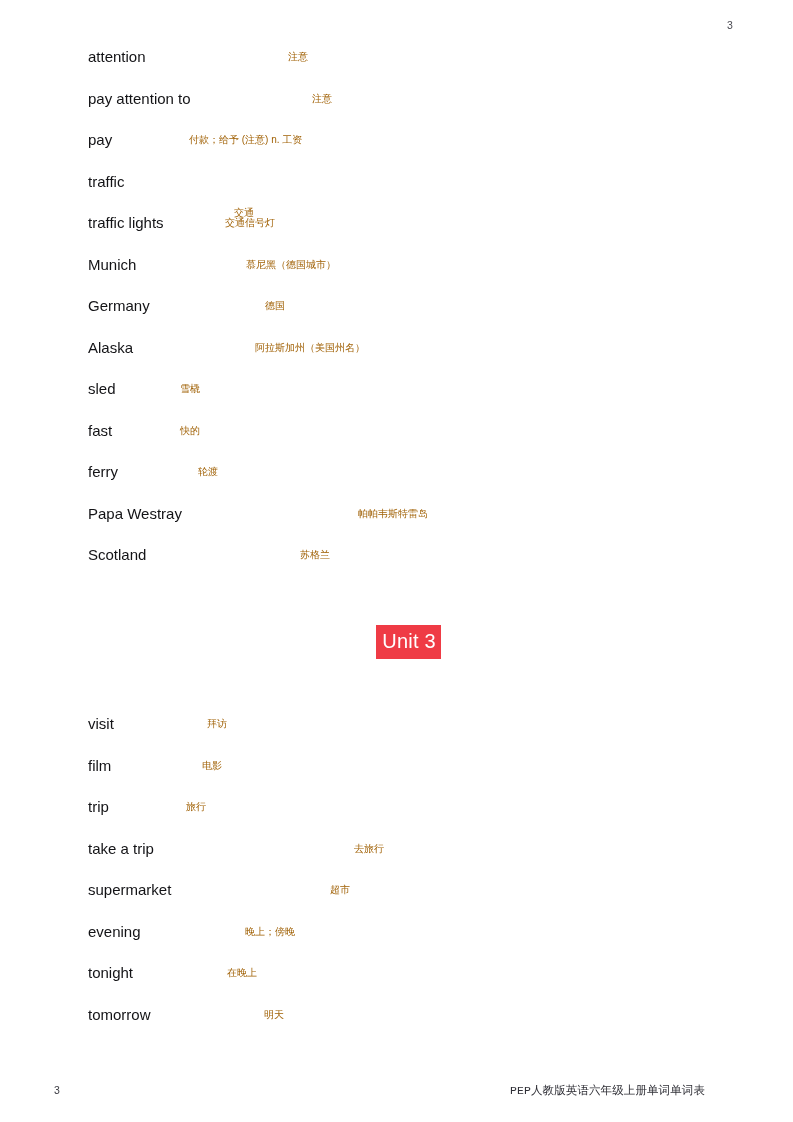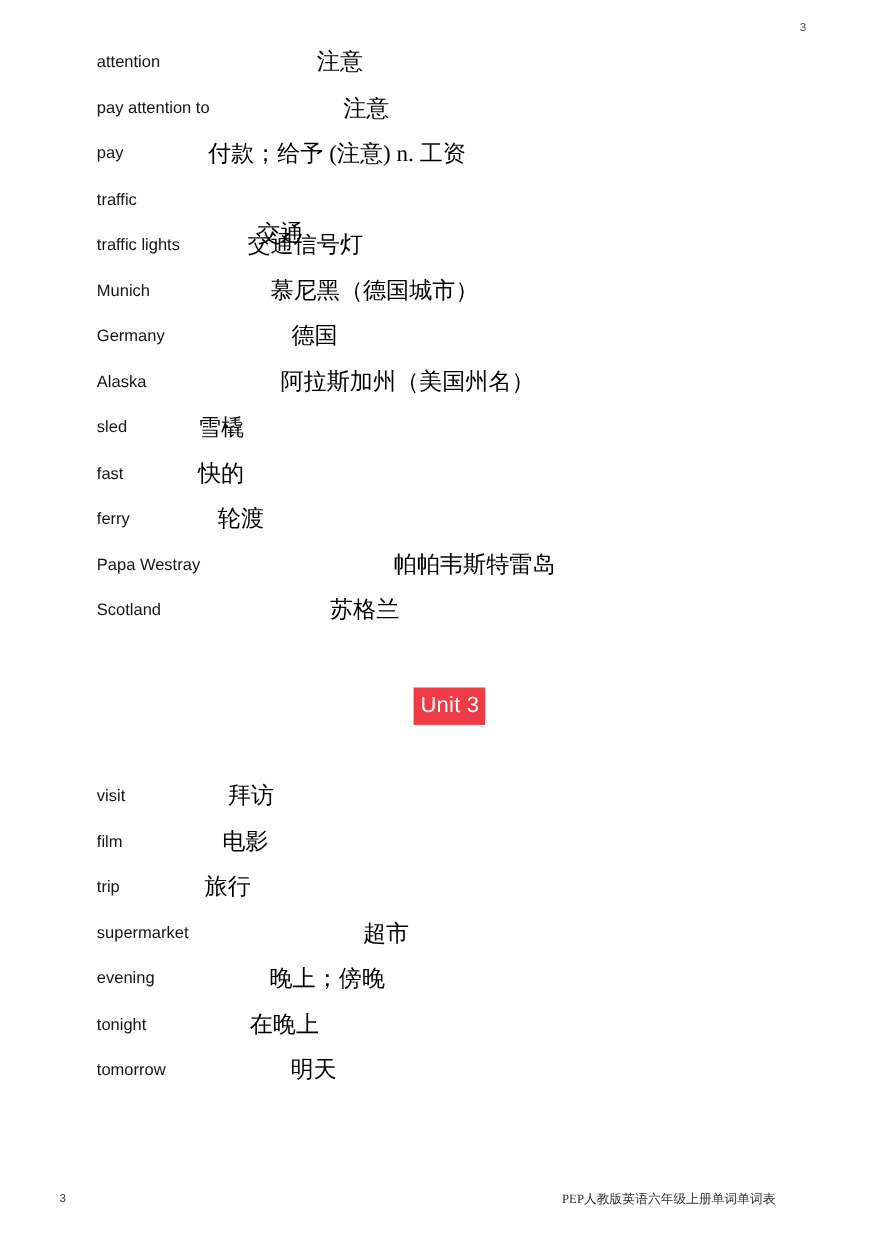--- a/index.html
+++ b/index.html
@@ -53,23 +53,23 @@
     top: 0;
     font-family: "Liberation Sans", sans-serif;
     font-size: 15px;
     color: #131316;
     white-space: nowrap;
     line-height: 19px;
   }
   .gloss {
     position: absolute;
     top: 0;
-    font-family: Liberation Serif, serif;
-    font-size: 21px;
-    color: #000000;
+    font-family: Liberation Sans, sans-serif;
+    font-size: 10px;
+    color: #a16207;
     white-space: nowrap;
     line-height: 19px;
   }
 
   
   .unit-heading-wrap {
     position: absolute;
     top: 625px;
     left: 0;
     width: 793px;
@@ -103,21 +103,21 @@
     font-size: 10.5px;
     color: #3a3a42;
     font-family: "Liberation Sans", sans-serif;
   }
   .footer-title {
     position: absolute;
     right: 88px;
     top: 21px;
     font-size: 11.5px;
     color: #2f2f36;
-    font-family: Liberation Serif, serif;
+    font-family: Liberation Mono, monospace;
     white-space: nowrap;
     letter-spacing: 0.1px;
   }
 </style>
 </head>
 <body>
 
 <div class="page">
 
   <div class="corner-page-number">3</div>
@@ -186,20 +186,24 @@
         <span class="term">visit</span>
         <span class="gloss" style="left: 207px;">拜访</span>
       </div>
       <div class="vocab-row">
         <span class="term">film</span>
         <span class="gloss" style="left: 202px; text-align: right;">电影</span>
       </div>
       <div class="vocab-row">
         <span class="term">trip</span>
         <span class="gloss" style="left: 186px;">旅行</span>
+      </div>
+      <div class="vocab-row">
+        <span class="term">take a trip</span>
+        <span class="gloss" style="left: 354px;">去旅行</span>
       </div>
       <div class="vocab-row">
         <span class="term">supermarket</span>
         <span class="gloss" style="left: 330px;">超市</span>
       </div>
       <div class="vocab-row">
         <span class="term">evening</span>
         <span class="gloss" style="left: 245px;">晚上；傍晚</span>
       </div>
       <div class="vocab-row">

